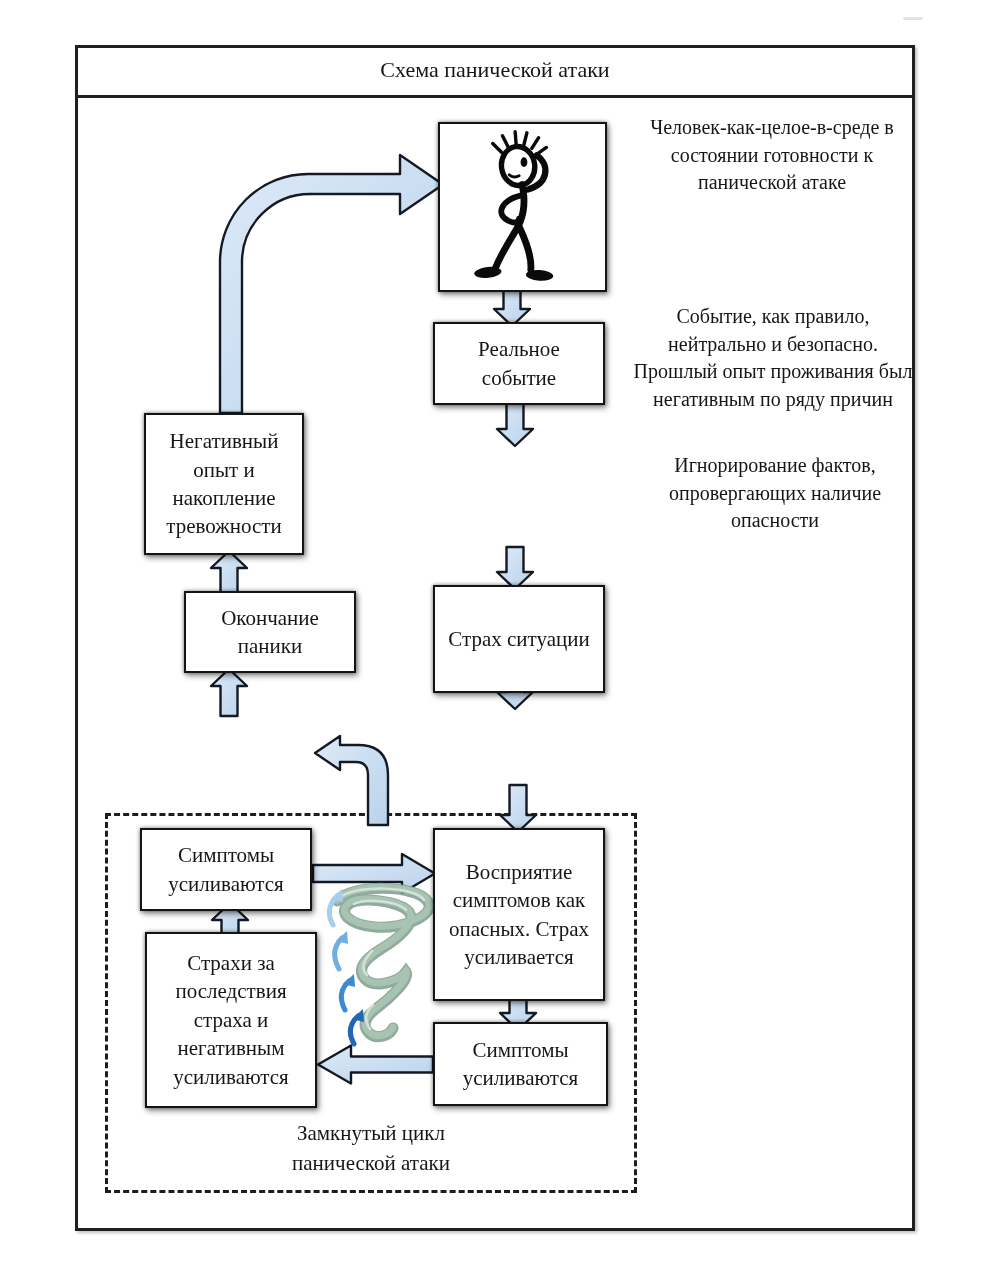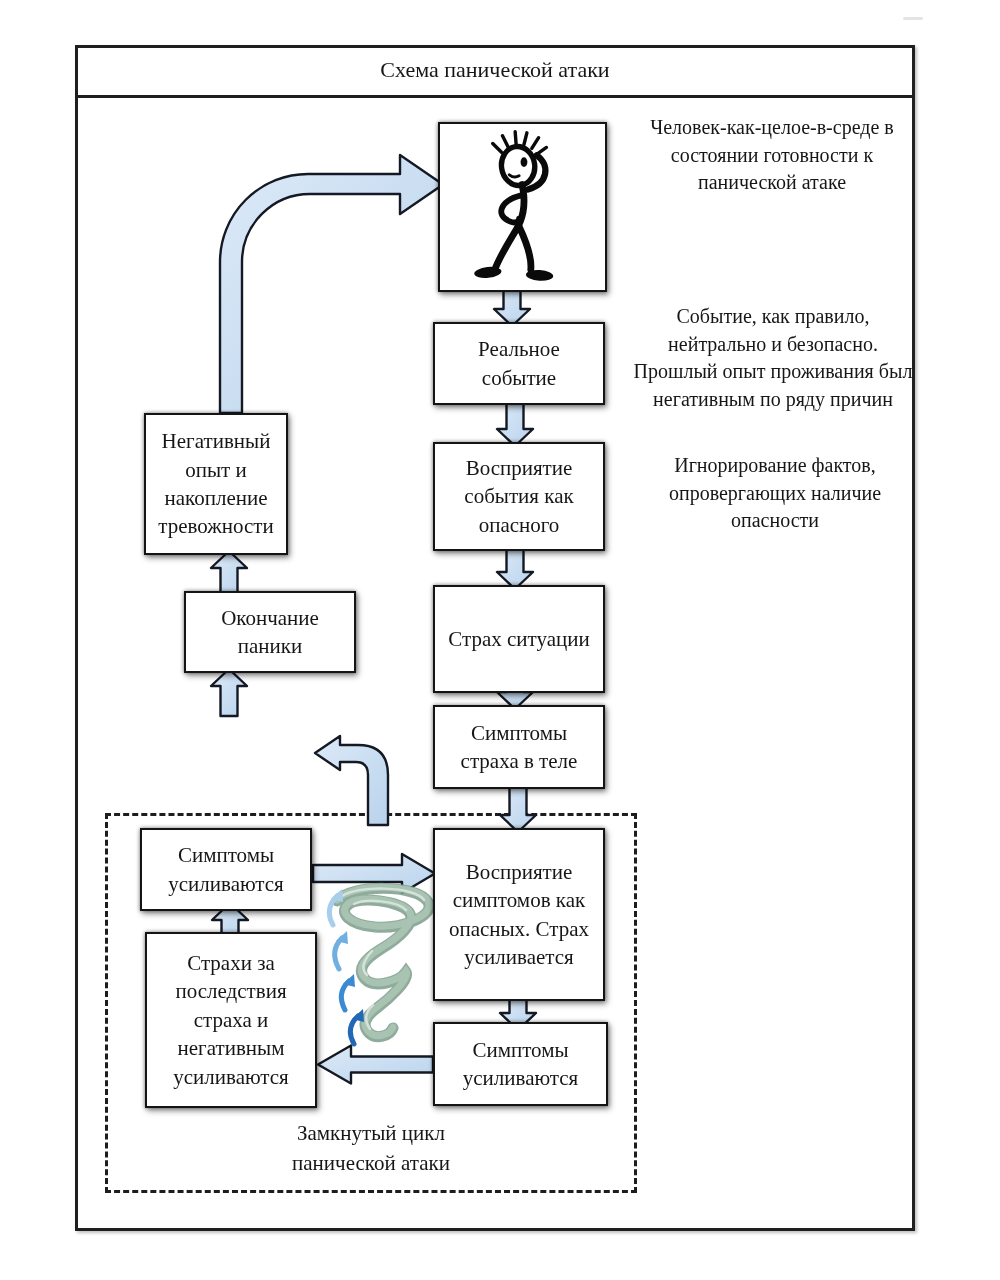--- a/index.html
+++ b/index.html
@@ -125,27 +125,25 @@
         <path d="M 80 105 C 70 122 62 134 57 147" stroke-width="7"></path>
         <path d="M 81 105 C 90 124 94 138 93 149" stroke-width="7"></path>
 
         <ellipse cx="49" cy="152" rx="14" ry="5.5" fill="#0a0a0a" stroke="none" transform="rotate(-6 49 152)"></ellipse>
         <ellipse cx="102" cy="155" rx="14" ry="5.5" fill="#0a0a0a" stroke="none" transform="rotate(4 102 155)"></ellipse>
       </g>
     </svg>
   </div>
 
   <div class="fbox" style="left:433px;top:322px;width:172px;height:83px;">Реальное событие</div>
-  <div class="fbox" style="left:433px;top:442px;width:172px;height:109px;">Восприятие события как опасного</div>
   <div class="fbox" style="left:433px;top:585px;width:172px;height:108px;">Страх ситуации</div>
-  <div class="fbox" style="left:433px;top:705px;width:172px;height:84px;">Симптомы страха в теле</div>
   <div class="fbox" style="left:433px;top:828px;width:172px;height:173px;">Восприятие симптомов как опасных. Страх усиливается</div>
   <div class="fbox" style="left:433px;top:1022px;width:175px;height:84px;">Симптомы усиливаются</div>
 
-  <div class="fbox" style="left:144px;top:413px;width:144px;height:142px;">Негативный опыт и накопление тревожности</div>
+  <div class="fbox" style="left:144px;top:413px;width:160px;height:142px;">Негативный опыт и накопление тревожности</div>
   <div class="fbox" style="left:144px;top:591px;width:172px;height:82px;margin-left:40px;">Окончание паники</div>
   <div class="fbox" style="left:140px;top:828px;width:172px;height:83px;">Симптомы усиливаются</div>
   <div class="fbox" style="left:145px;top:932px;width:172px;height:176px;">Страхи за последствия страха и негативным усиливаются</div>
 
   <div class="cycle-label">Замкнутый цикл панической атаки</div>
 
   <div class="annotation" style="left:622px;top:114px;width:300px;">Человек-как-целое-в-среде в состоянии готовности к панической атаке</div>
   <div class="annotation" style="left:628px;top:303px;width:290px;">Событие, как правило, нейтрально и безопасно. Прошлый опыт проживания был негативным по ряду причин</div>
   <div class="annotation" style="left:630px;top:452px;width:290px;">Игнорирование фактов, опровергающих наличие опасности</div>
 

